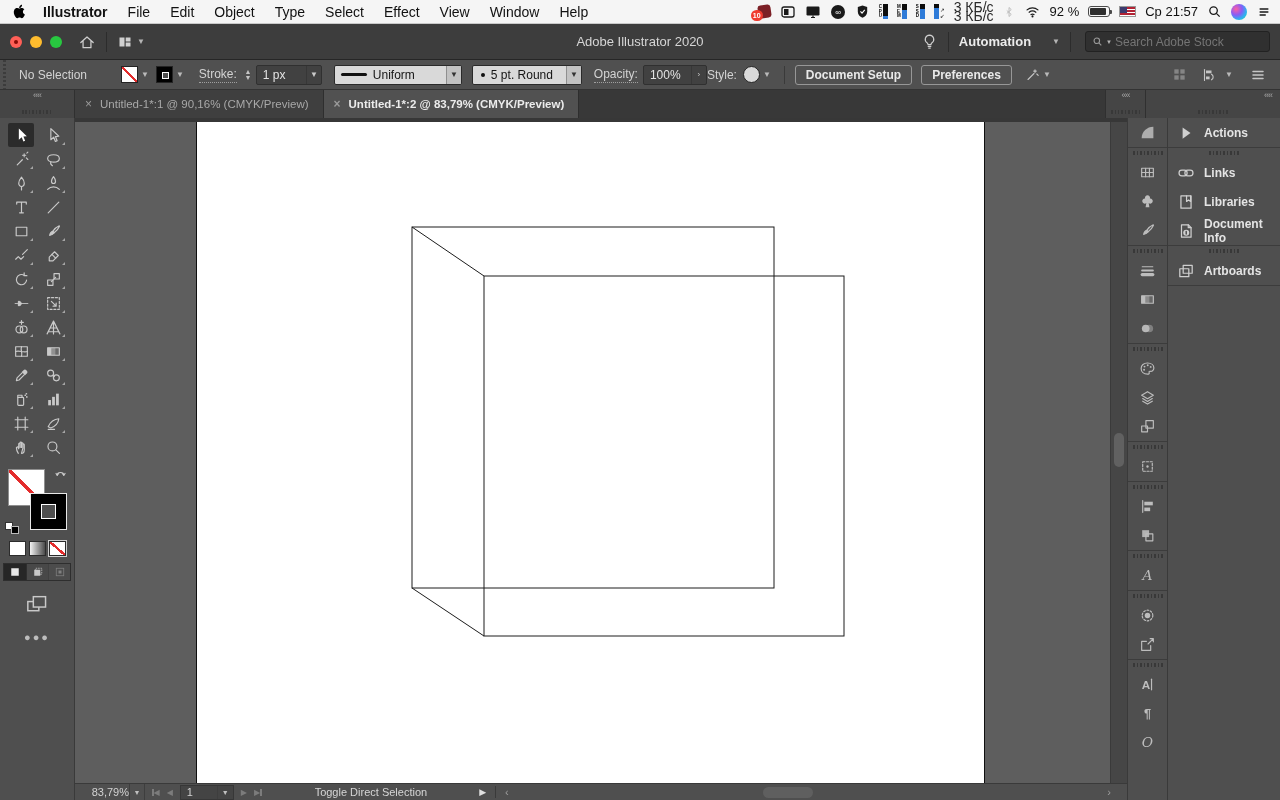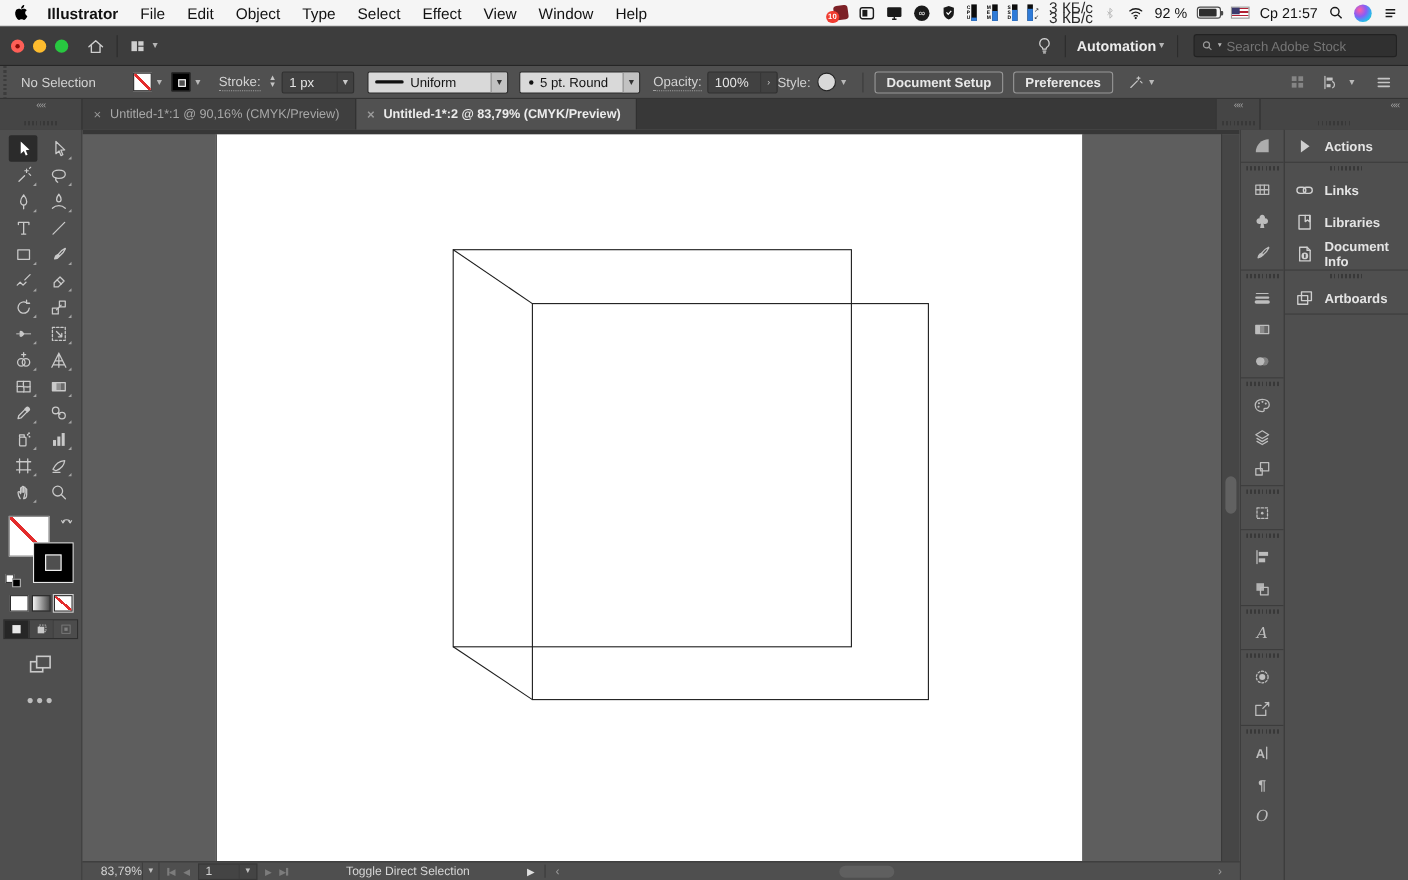--- a/index.html
+++ b/index.html
@@ -43,21 +43,21 @@
   
   #titlebar { height:36px; background:#3d3d3d; border-bottom:1px solid #262626;
               display:flex; align-items:center; position:relative; padding:0 10px; color:#c9c9c9; }
   .lights { display:flex; gap:8px; margin-right:16px; }
   .light { width:12px; height:12px; border-radius:50%; position:relative; }
   .light.red::after { content:''; position:absolute; left:4px; top:4px; width:4px; height:4px;
                       border-radius:50%; background:#8a0b06; }
   .tb-div { width:1px; height:20px; background:#2c2c2c; margin:0 10px; }
   #tb-title { position:absolute; left:0; right:0; text-align:center; color:#d6d6d6; font-size:13px; pointer-events:none; }
   #tb-right { margin-left:auto; display:flex; align-items:center; z-index:1; }
-  #workspace { font-weight:bold; color:#ececec; font-size:13px; display:flex; align-items:center; gap:1px; }
+  #workspace { font-weight:bold; color:#ececec; font-size:13px; display:flex; align-items:center; gap:21px; }
   .chev { color:#b5b5b5; }
   #stock-search { width:185px; height:21px; background:#303030; border:1px solid #222; border-radius:3px;
                   display:flex; align-items:center; padding:0 6px; gap:3px; margin-left:4px; }
   #stock-search input { background:transparent; border:none; outline:none; color:#9a9a9a; font-size:12px; width:130px;
                         font-family:"Liberation Sans", sans-serif; }
 
   
   #controlbar { height:30px; background:#505050; border-bottom:1px solid #333;
                 display:flex; align-items:center; color:#d6d6d6; font-size:12px; }
   .cb-grip { width:9px; align-self:stretch; margin-right:6px;
@@ -320,20 +320,21 @@
   <span class="icon" style="color:#cfcfcf" id="arrange-btn">
       <span class="icon">
         <svg viewBox="0 0 16 16" width="16" height="16" fill="none" stroke="currentColor" stroke-width="1.1" stroke-linecap="round" stroke-linejoin="round">
           <rect x="2.5" y="3.5" width="5" height="9" fill="currentColor" stroke="none"></rect>
           <rect x="8.7" y="3.5" width="4.8" height="4" fill="currentColor" stroke="none"></rect>
           <rect x="8.7" y="8.5" width="4.8" height="4" fill="currentColor" stroke="none"></rect>
         </svg>
       </span>
     </span>
   <span class="chev" style="font-size:8px;margin-left:4px">▼</span>
+  <div id="tb-title">Adobe Illustrator 2020</div>
   <div id="tb-right">
     <span class="icon" style="color:#cfcfcf" id="bulb-btn">
         <span class="icon">
           <svg viewBox="0 0 16 16" width="17" height="17" fill="none" stroke="currentColor" stroke-width="1.1" stroke-linecap="round" stroke-linejoin="round">
             <path d="M8 2 a4 4 0 0 1 2.1 7.4 c-.5.4-.7.9-.7 1.6 h-2.8 c0-.7-.2-1.2-.7-1.6 A4 4 0 0 1 8 2 Z"></path>
             <path d="M6.8 12.6 h2.4 M7.2 14.2 h1.6"></path>
           </svg>
         </span>
       </span>
     <div class="tb-div"></div>

